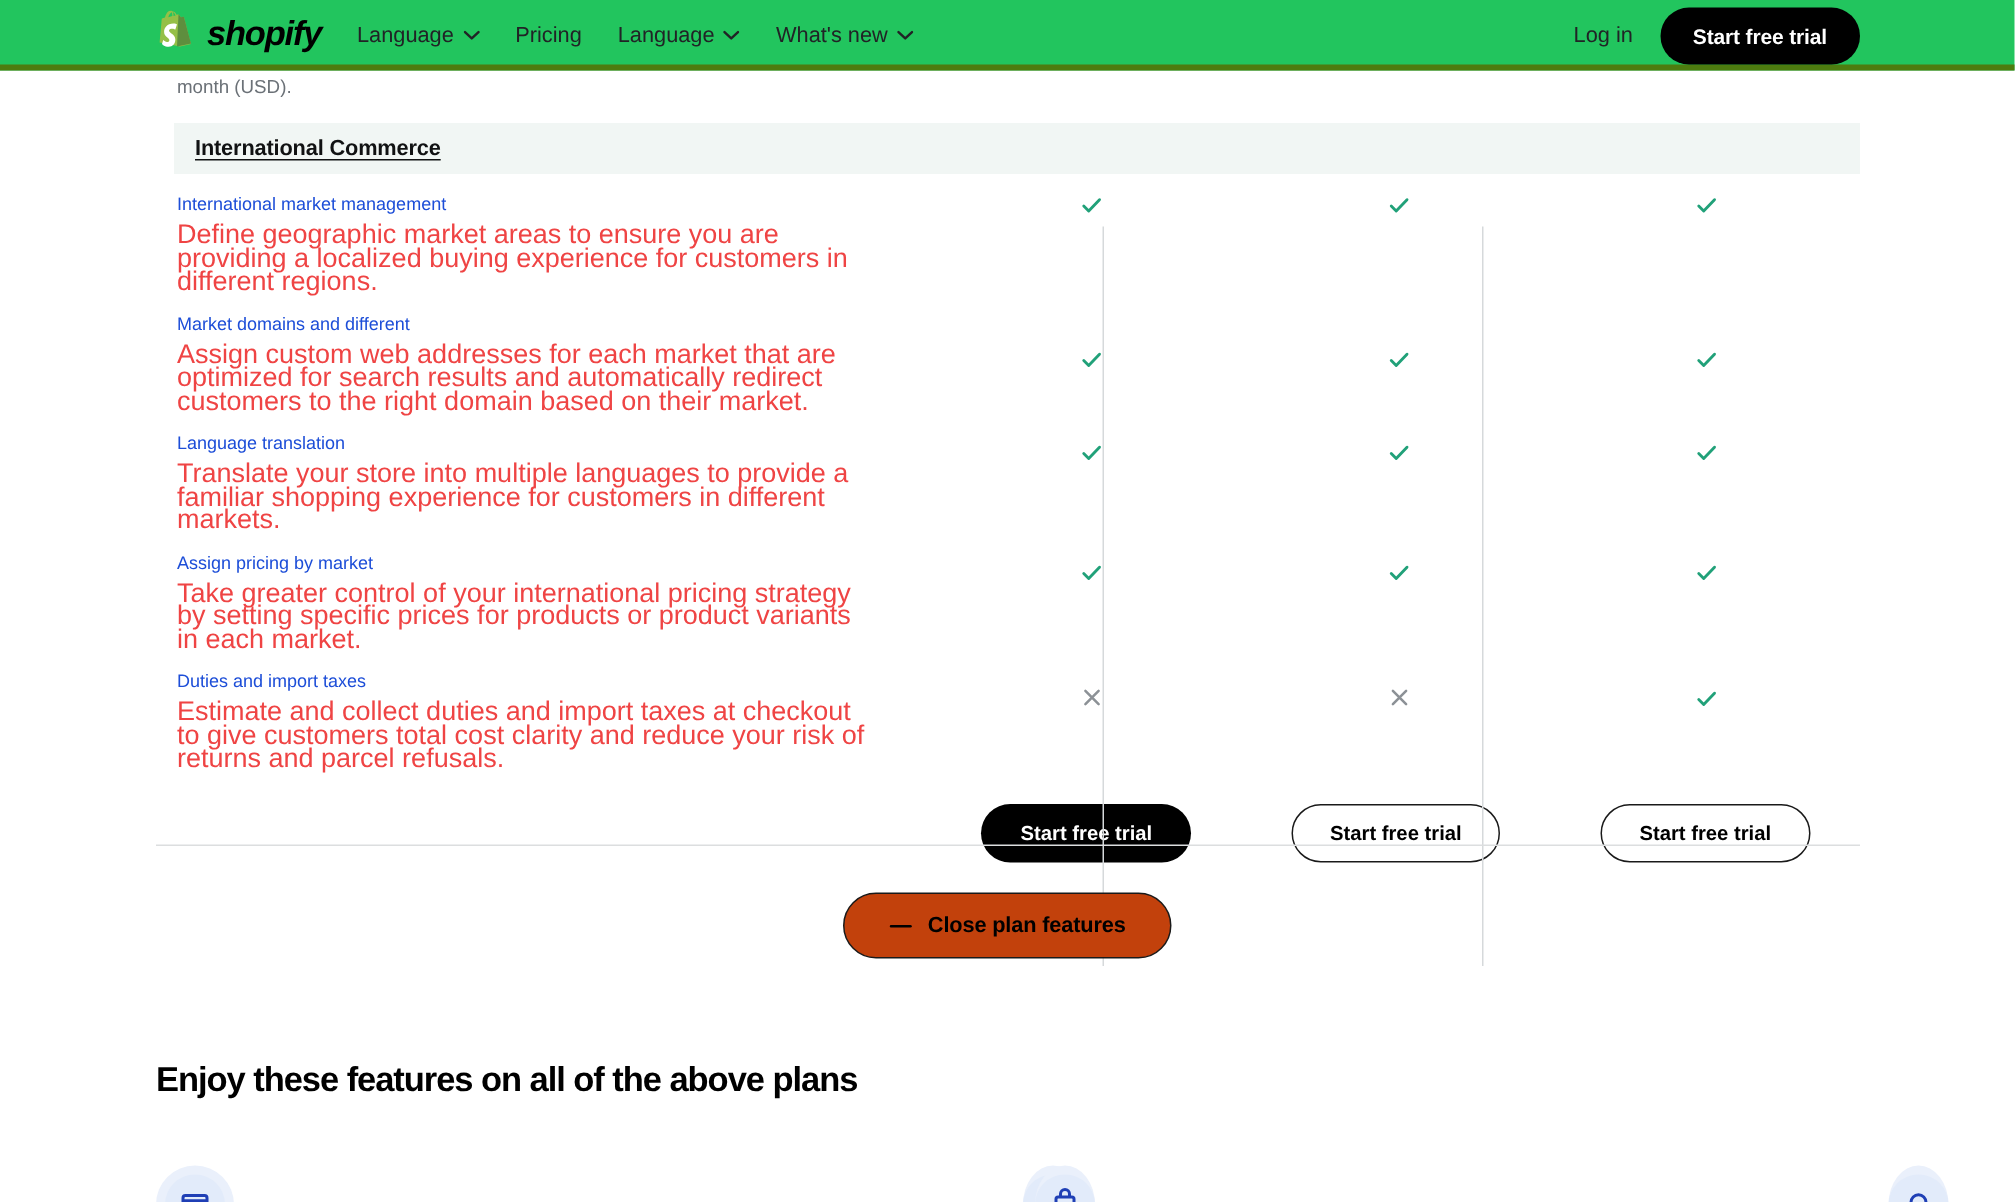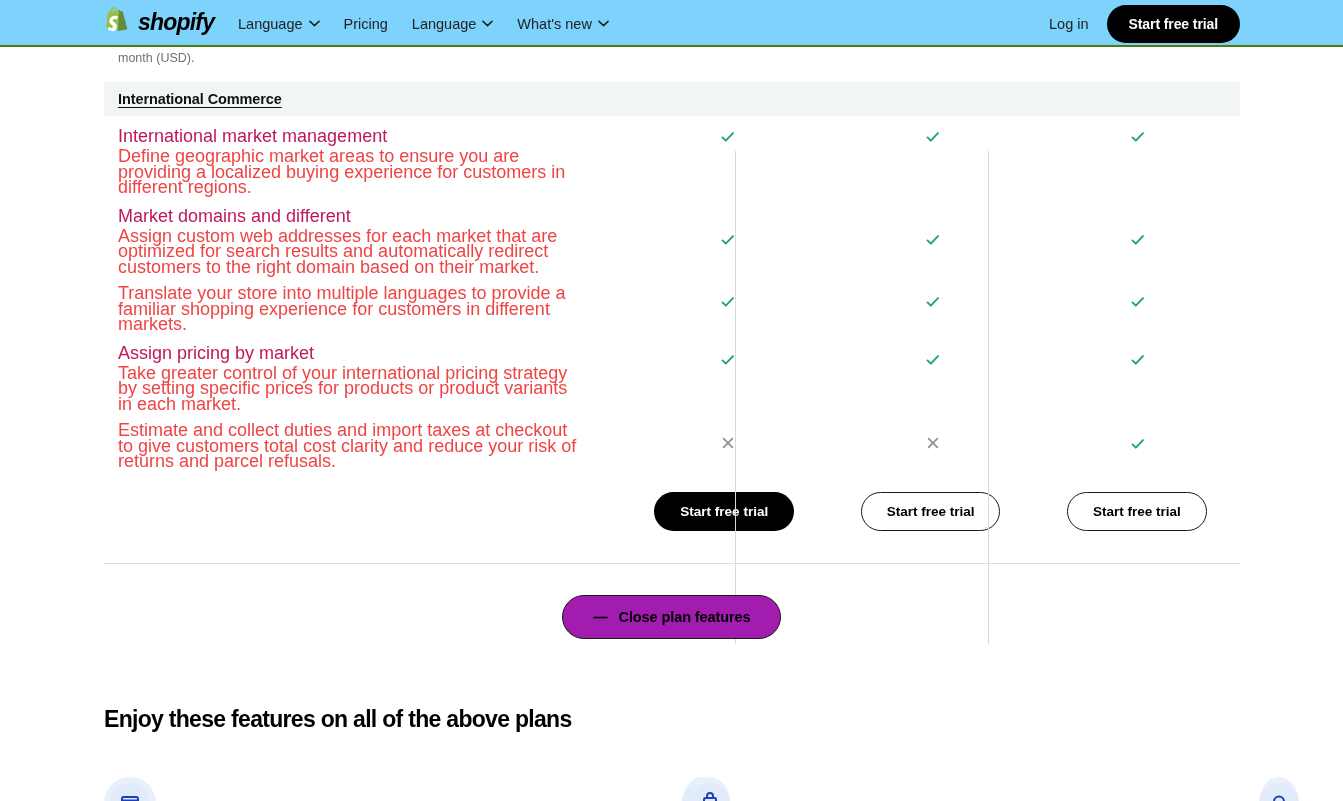--- a/index.html
+++ b/index.html
@@ -12,22 +12,22 @@
     color: #212326;
     -webkit-font-smoothing: antialiased;
   }
 
   
   .header {
     position: absolute;
     top: 0; left: 0;
     width: 1343px;
     height: 47px;
-    background: #7dd3fc;
-    border-bottom: 2px solid #4d7c0f;
+    background: #22c55e;
+    border-bottom: 4px solid #4d7c0f;
     display: flex;
     align-items: center;
     z-index: 50;
   }
   .logo-wrap {
     position: absolute;
     left: 103px;
     top: 5px;
     display: flex;
     align-items: center;
@@ -114,40 +114,41 @@
     padding-top: 4px;
     font-size: 12.5px;
     color: #6b7177;
   }
   .section-head {
     background: #f1f6f4;
     height: 34px;
     display: flex;
     align-items: center;
     padding-left: 14px;
+    margin-left: 12px;
   }
   .section-head-title {
     font-size: 14.5px;
     font-weight: 700;
     color: #111213;
     text-decoration: underline;
     text-underline-offset: 3px;
     letter-spacing: -0.1px;
   }
   .rows { position: relative; }
   .frow {
     position: relative;
     display: flex;
     padding-left: 14px;
     padding-top: 11px;
   }
   .fcell-label { width: 617px; padding-right: 40px; }
   .ftitle {
-    font-size: 18px;
-    color: #be185d;
+    font-size: 12px;
+    color: #1d4ed8;
     line-height: 19px;
     margin-bottom: 3px;
   }
   .fdesc {
     font-size: 18px;
     color: #ef4444;
     line-height: 15.5px;
   }
   .fcell-mark {
     width: 253px;
@@ -220,21 +221,21 @@
     position: absolute;
     left: 0; top: 548px;
     width: 1343px;
     display: flex;
     justify-content: center;
   }
   .btn-close {
     display: flex;
     align-items: center;
     gap: 11px;
-    background: #a21caf;
+    background: #c2410c;
     color: #000000;
     font-size: 14.5px;
     font-weight: 700;
     border: 1.4px solid #1a1a1a;
     border-radius: 30px;
     padding: 13px 30px;
     cursor: pointer;
     font-family: "Liberation Sans", sans-serif;
     letter-spacing: -0.1px;
   }
@@ -398,20 +399,21 @@
           <span>
             <svg class="mark-yes" width="16" height="16" viewBox="0 0 16 16">
                 <path d="M2.5 8.4l3.3 3.3 7.2-7.6" stroke="#21a179" stroke-width="1.9" fill="none" stroke-linecap="round" stroke-linejoin="round"></path>
               </svg>
           </span>
         </div>
       </div>
 
       <div class="frow">
         <div class="fcell-label">
+          <div class="ftitle">Language translation</div>
           <div class="fdesc">Translate your store into multiple languages to provide a familiar shopping experience for customers in different markets.</div>
         </div>
         <div class="fcell-mark" style="padding-top:8px">
           <span>
             <svg class="mark-yes" width="16" height="16" viewBox="0 0 16 16">
                 <path d="M2.5 8.4l3.3 3.3 7.2-7.6" stroke="#21a179" stroke-width="1.9" fill="none" stroke-linecap="round" stroke-linejoin="round"></path>
               </svg>
           </span>
         </div>
         <div class="fcell-mark" style="padding-top:8px">
@@ -453,20 +455,21 @@
           <span>
             <svg class="mark-yes" width="16" height="16" viewBox="0 0 16 16">
                 <path d="M2.5 8.4l3.3 3.3 7.2-7.6" stroke="#21a179" stroke-width="1.9" fill="none" stroke-linecap="round" stroke-linejoin="round"></path>
               </svg>
           </span>
         </div>
       </div>
 
       <div class="frow">
         <div class="fcell-label">
+          <div class="ftitle">Duties and import taxes</div>
           <div class="fdesc">Estimate and collect duties and import taxes at checkout to give customers total cost clarity and reduce your risk of returns and parcel refusals.</div>
         </div>
         <div class="fcell-mark" style="padding-top:13px">
           <span>
             <svg class="mark-no" width="14" height="14" viewBox="0 0 14 14">
                 <path d="M2.6 2.6l8.8 8.8M11.4 2.6l-8.8 8.8" stroke="#8c9196" stroke-width="1.7" stroke-linecap="round"></path>
               </svg>
           </span>
         </div>
         <div class="fcell-mark" style="padding-top:13px">

